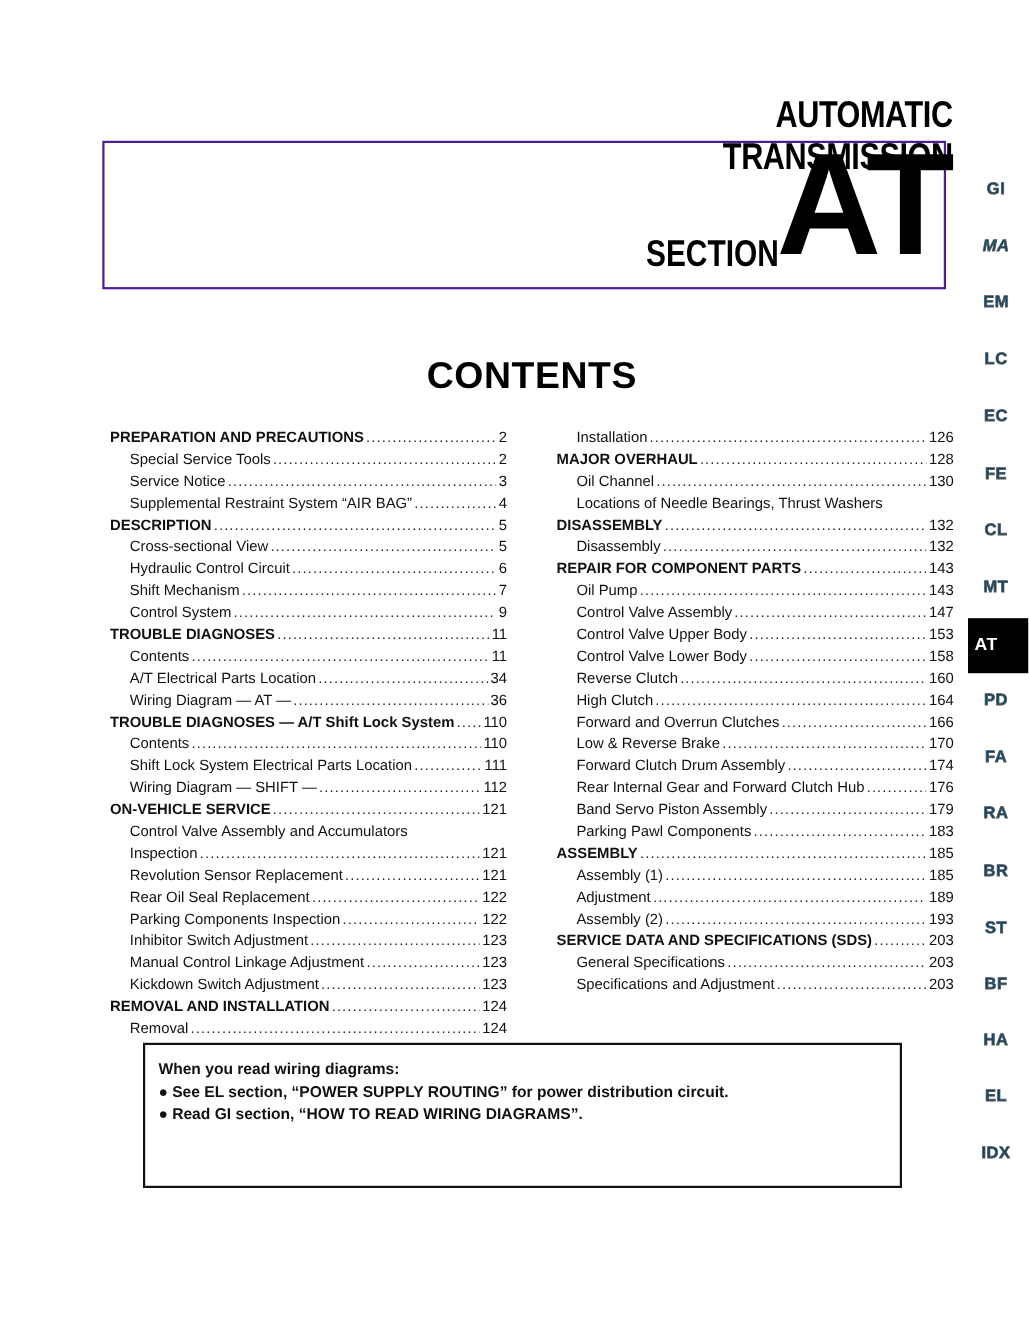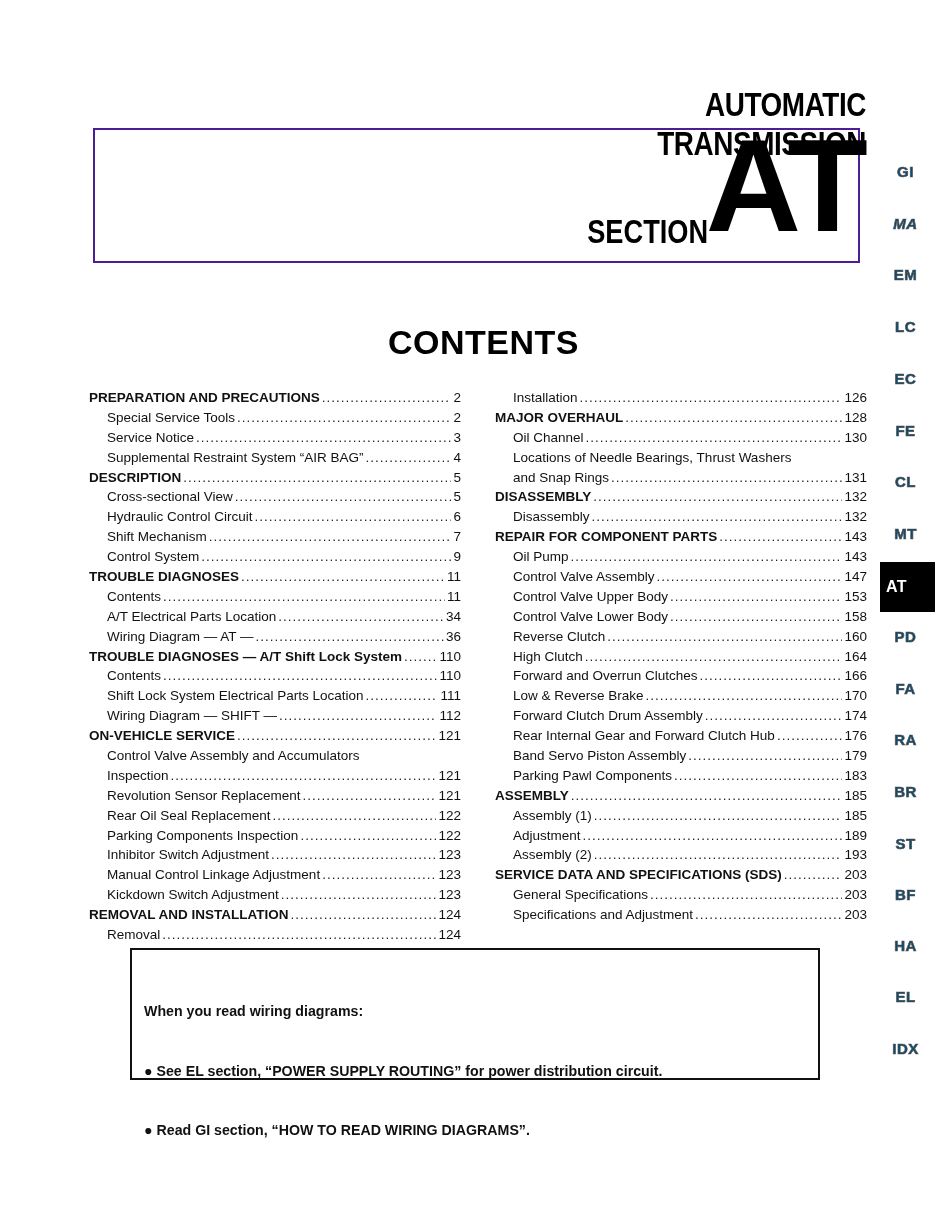--- a/index.html
+++ b/index.html
@@ -5,31 +5,31 @@
   html, body { margin:0; padding:0; background:#ffffff; }
   body { width:935px; height:1210px; position:relative; overflow:hidden; font-family:"Liberation Sans", sans-serif; color:#111; }
   .main-title { position:absolute; left:480px; top:85px; width:386px; text-align:right; font-family:"Liberation Sans", sans-serif; font-weight:bold; font-size:34px; letter-spacing:-0.5px; transform:scaleX(0.82); transform-origin:right center; color:#000; }
   .section-box { position:absolute; left:93px; top:128px; width:767px; height:135px; border:2px solid #4c1d95; box-sizing:border-box; }
   .section-label { position:absolute; right:150px; top:82px; font-weight:bold; font-size:34px; transform:scaleX(0.8); transform-origin:right center; color:#000; }
   .section-code { position:absolute; right:-6px; top:-10px; font-weight:bold; font-size:132px; line-height:132px; letter-spacing:-4px; color:#000; }
   .contents-title { position:absolute; left:388px; top:323px; font-weight:bold; font-size:34px; color:#000; letter-spacing:0.5px; }
   .toc-col { position:absolute; top:388px; font-size:13.5px; }
   .toc-col.left { left:89px; width:372px; }
   .toc-col.right { left:495px; width:372px; }
-  .toc-row { display:flex; align-items:center; height:19.9px; line-height:19.9px; white-space:nowrap; }
+  .toc-row { display:flex; align-items:center; height:19.9px; line-height:19.9px; white-space:nowrap;margin-left:11px; }
   .toc-row.major { font-weight:bold; }
   .toc-row.sub { padding-left:18px; }
   .toc-row.wrap { padding-left:18px; }
   .toc-row .t { flex:0 0 auto; }
   .toc-row .d { flex:1 1 auto; overflow:hidden; margin:0 2px; color:#222; font-weight:normal; letter-spacing:1px; }
   .toc-row .d::before { content:"................................................................................................................................................"; }
   .toc-row .p { flex:0 0 auto; font-weight:normal; }
   .toc-row.nodots .d::before { content:""; }
   .note-box { position:absolute; left:130px; top:948px; width:690px; height:132px; border:2px solid #111; box-sizing:border-box; padding:12px 10px 0 12px; font-weight:bold; font-size:14.2px; line-height:20.5px; }
-  .note-line { white-space:nowrap;margin-top:39px; }
+  .note-line { white-space:nowrap; }
   .note-justify { text-align:justify; }
   .side-tabs { position:absolute; left:868px; top:0; width:67px; height:1210px; }
   .side-tab { position:absolute; left:4px; width:67px; text-align:center; font-weight:bold; font-size:15px; color:#0c4a6e; -webkit-text-stroke:0.7px #555; letter-spacing:0.5px; }
   .side-tab.active { background:#000; color:#fff; -webkit-text-stroke:0; height:50px; line-height:50px; font-size:16px; left:12px; width:55px; text-align:left; padding-left:6px; box-sizing:border-box; }
 </style>
 </head>
 <body>
 
 <div class="main-title">AUTOMATIC TRANSMISSION</div>
 
@@ -195,25 +195,20 @@
     </div>
     <div class="toc-row sub">
       <span class="t">Oil Channel</span>
       <span class="d"></span>
       <span class="p">130</span>
     </div>
     <div class="toc-row wrap nodots">
       <span class="t">Locations of Needle Bearings, Thrust Washers</span>
       <span class="d"></span>
       <span class="p"></span>
-    </div>
-    <div class="toc-row sub">
-      <span class="t">and Snap Rings</span>
-      <span class="d"></span>
-      <span class="p">131</span>
     </div>
     <div class="toc-row major">
       <span class="t">DISASSEMBLY</span>
       <span class="d"></span>
       <span class="p">132</span>
     </div>
     <div class="toc-row sub">
       <span class="t">Disassembly</span>
       <span class="d"></span>
       <span class="p">132</span>

